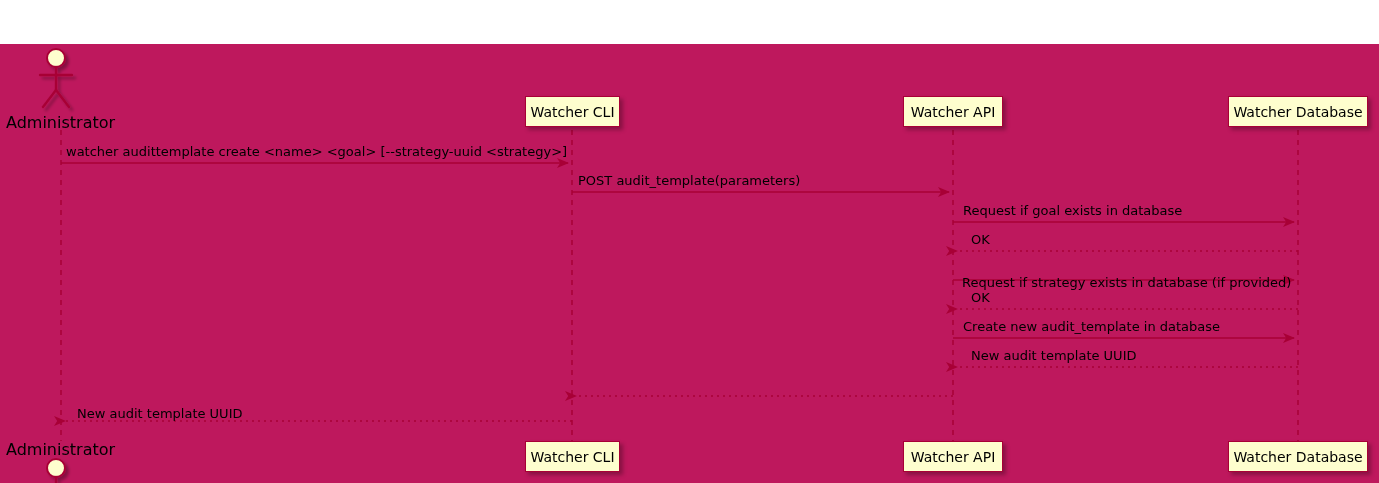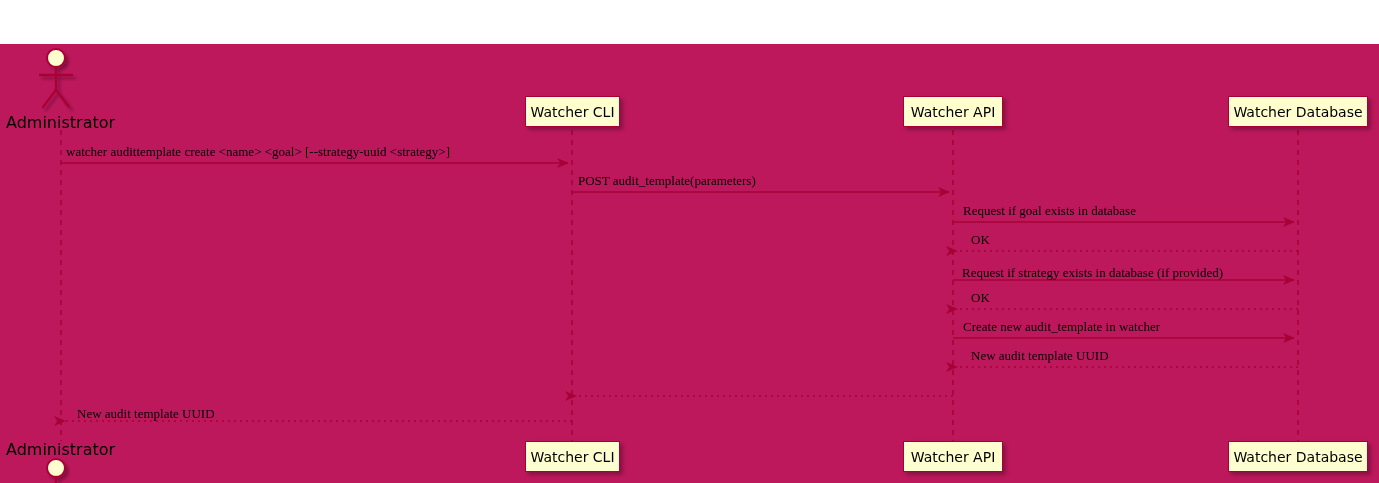--- a/index.html
+++ b/index.html
@@ -42,21 +42,20 @@
     box-shadow: 3px 3px 4px rgba(0,0,0,0.28);
   }
 
   
   .msg-label {
     position: absolute;
     font-size: 13px;
     color: #000000;
     white-space: nowrap;
     line-height: 1;
-    font-family: Liberation Serif, serif;
   }
 
   
   .actor-label {
     position: absolute;
     font-size: 16px;
     color: #000000;
     white-space: nowrap;
     line-height: 1;
   }
@@ -140,19 +139,19 @@
     <span>Watcher Database</span>
   </div>
 
   <div class="actor-label" style="left:6px; top:71px;">Administrator</div>
   <div class="actor-label" style="left:6px; top:398px;">Administrator</div>
 
   <div class="msg-label" style="left:66px; top:101px;">watcher audittemplate create &lt;name&gt; &lt;goal&gt; [--strategy-uuid &lt;strategy&gt;]</div>
   <div class="msg-label" style="left:963px; top:160px;">Request if goal exists in database</div>
   <div class="msg-label" style="left:578px; top:130px;">POST audit_template(parameters)</div>
   <div class="msg-label" style="left:971px; top:189px;">OK</div>
-  <div class="msg-label" style="left:962px; top:222px;">Request if strategy exists in database (if provided)</div>
+  <div class="msg-label" style="left:962px; top:232px;">Request if strategy exists in database (if provided)</div>
   <div class="msg-label" style="left:971px; top:247px;">OK</div>
-  <div class="msg-label" style="left:963px; top:276px;">Create new audit_template in watcher</div>
+  <div class="msg-label" style="left:963px; top:276px;">Create new audit_template in database</div>
   <div class="msg-label" style="left:971px; top:305px;">New audit template UUID</div>
   <div class="msg-label" style="left:77px; top:363px;">New audit template UUID</div>
 
 </div>
 
 </body></html>

